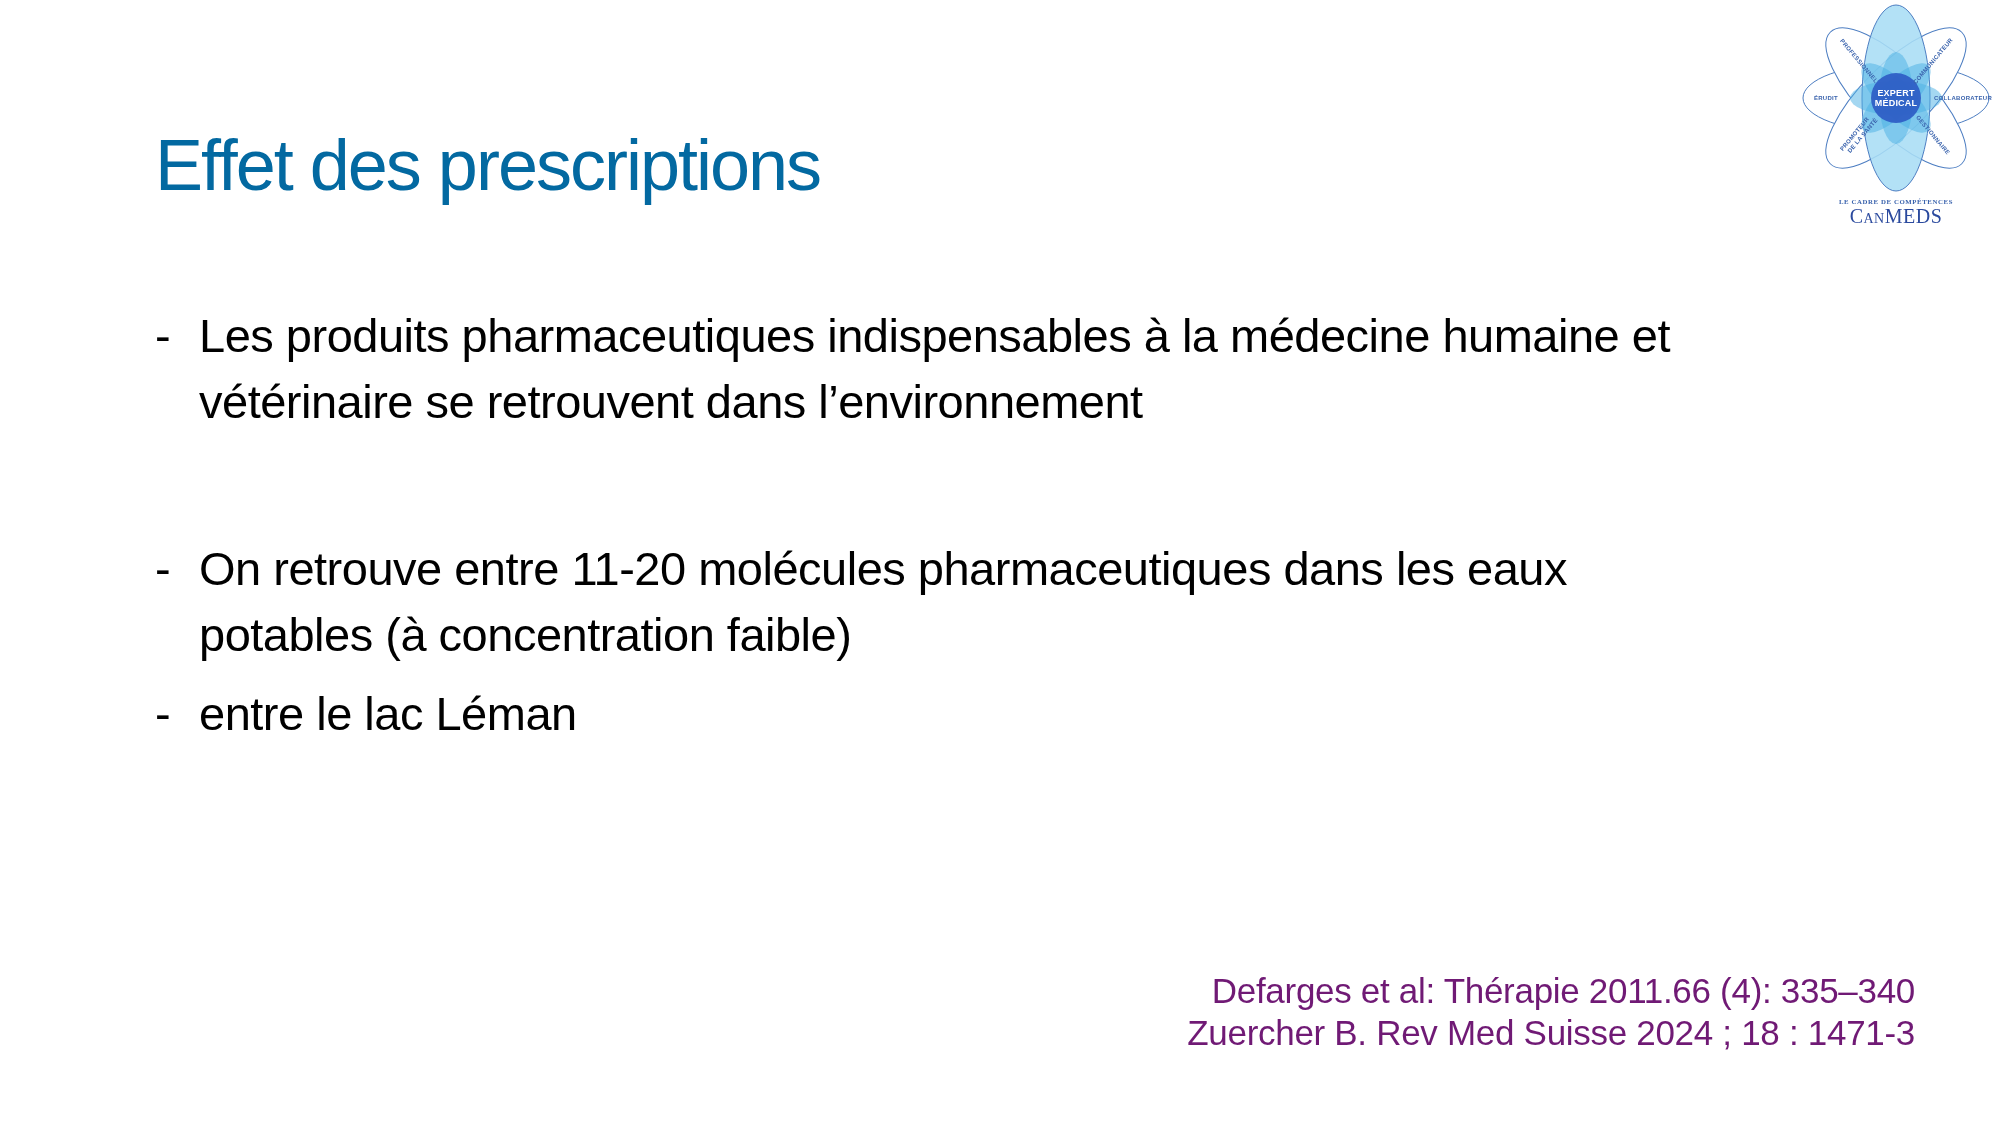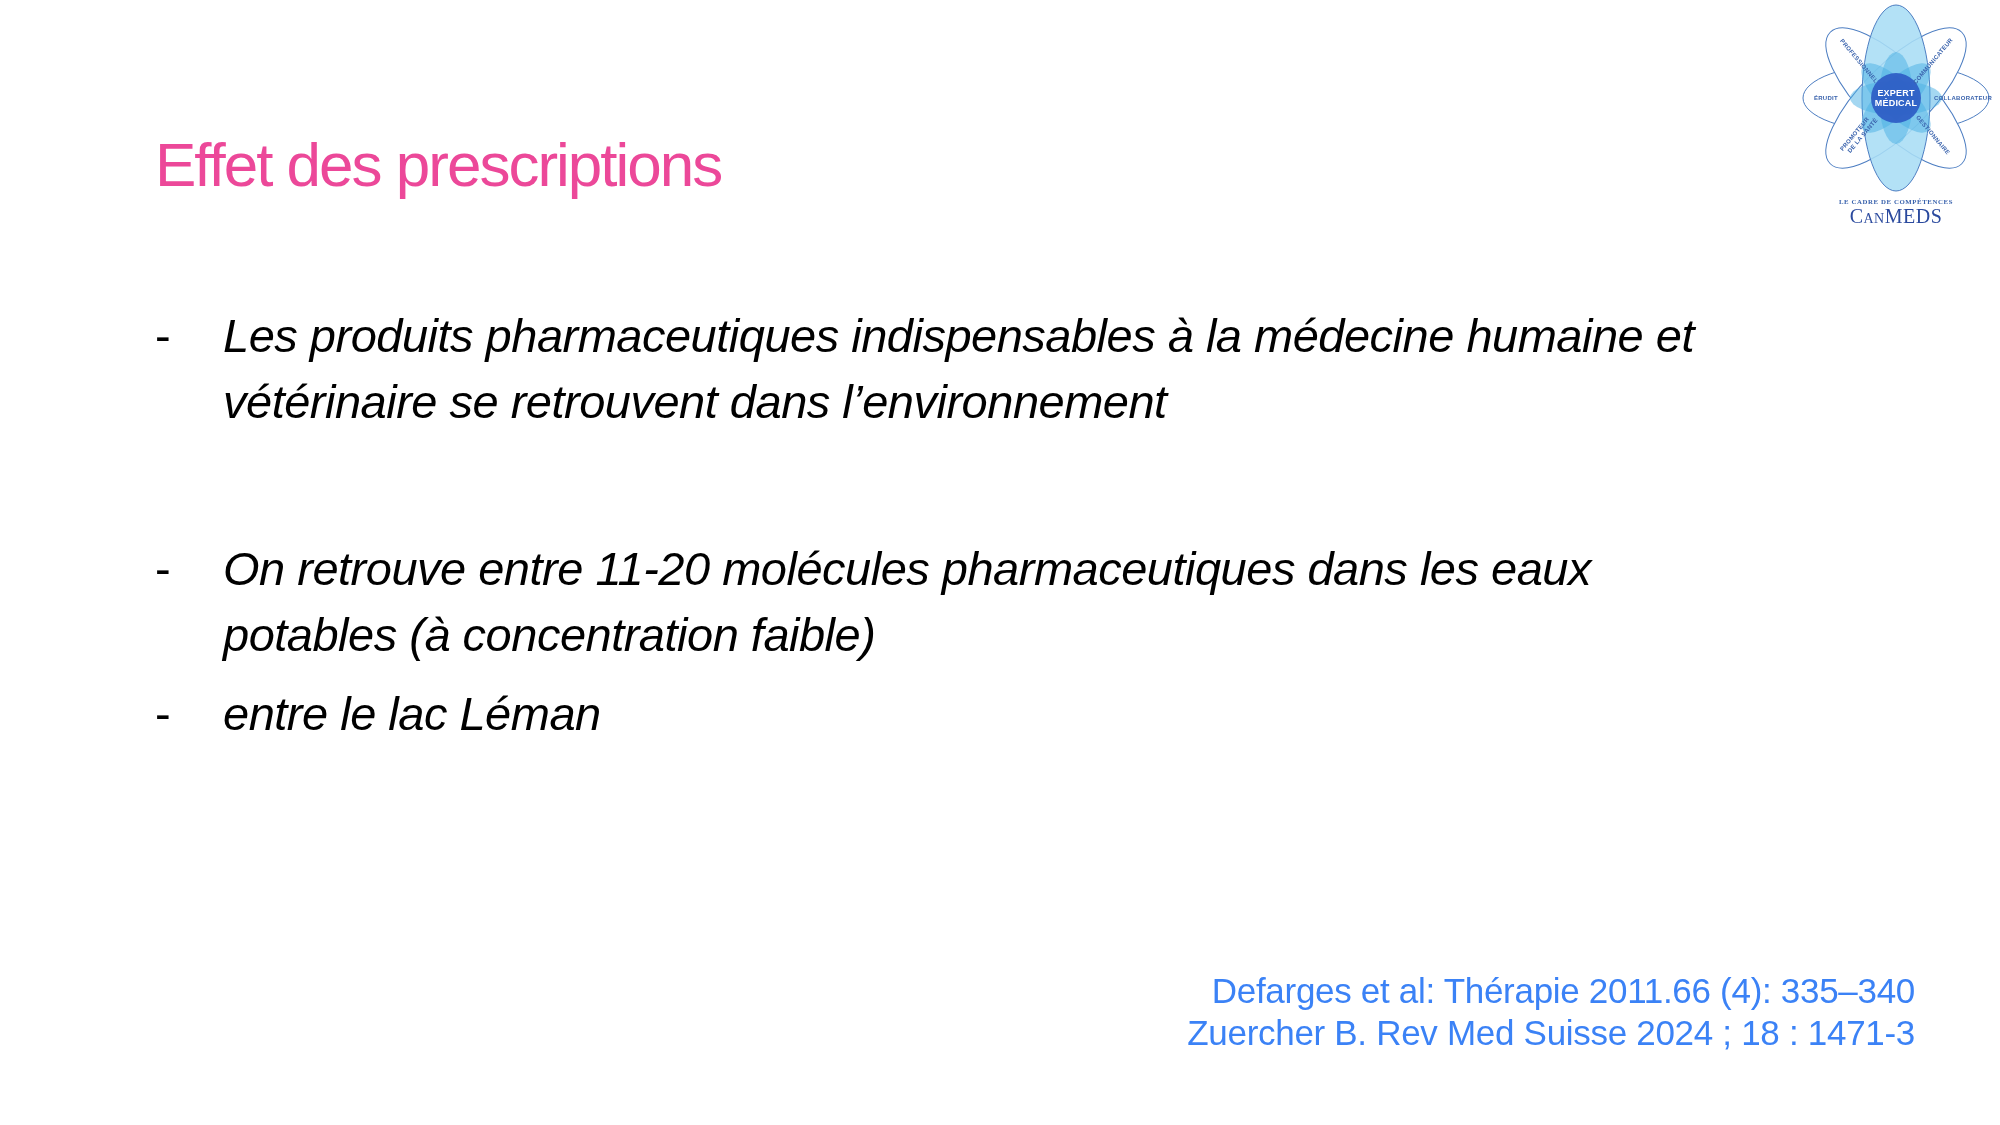--- a/index.html
+++ b/index.html
@@ -1,33 +1,33 @@
 <!DOCTYPE html>
 <html><head>
 <meta charset="utf-8">
 <style>
   html,body{margin:0;padding:0;background:#888;}
   .slide{
     position:relative;width:2000px;height:1125px;background:#ffffff;
     overflow:hidden;color:#000;font-family:"Liberation Sans",sans-serif;
   }
   .title{
-    position:absolute;left:155px;top:117px;font-size:62px;font-weight:300;
-    letter-spacing:-2px;line-height:96px;white-space:nowrap;color:#ec4899;
+    position:absolute;left:155px;top:117px;font-size:72px;font-weight:300;
+    letter-spacing:-2px;line-height:96px;white-space:nowrap;color:#0369a1;
   }
   .bullet{position:absolute;left:155px;font-size:47px;line-height:66px;letter-spacing:-0.5px;}
   .bullet .dash{position:absolute;left:0;top:0;}
-  .bullet .lines{margin-left:68px;font-style:italic;}
+  .bullet .lines{margin-left:44px;}
   .bullet .line{white-space:nowrap;}
   .b1{top:303px;}
   .b2{top:536px;}
   .b3{top:681px;}
   .citations{
     position:absolute;right:85px;top:970px;text-align:right;
-    font-size:35px;line-height:42px;letter-spacing:-0.3px;color:#3b82f6;
+    font-size:35px;line-height:42px;letter-spacing:-0.3px;color:#701a75;
   }
   .citations .line{white-space:nowrap;}
   .logo{position:absolute;left:1798px;top:4px;width:194px;height:222px;}
   .petal-label{font-family:"Liberation Sans",sans-serif;font-size:6px;font-weight:600;fill:#3a63ad;letter-spacing:.3px;}
   .center-label{font-family:"Liberation Sans",sans-serif;font-size:9px;font-weight:700;fill:#ffffff;letter-spacing:.2px;}
   .tagline{font-family:"Liberation Serif",serif;font-size:6.8px;font-weight:700;fill:#3a63ad;letter-spacing:.6px;}
   .brand{font-family:"Liberation Serif",serif;font-size:20px;fill:#2b4a9e;font-variant:small-caps;letter-spacing:.5px;}
 </style>
 </head>
 <body>

